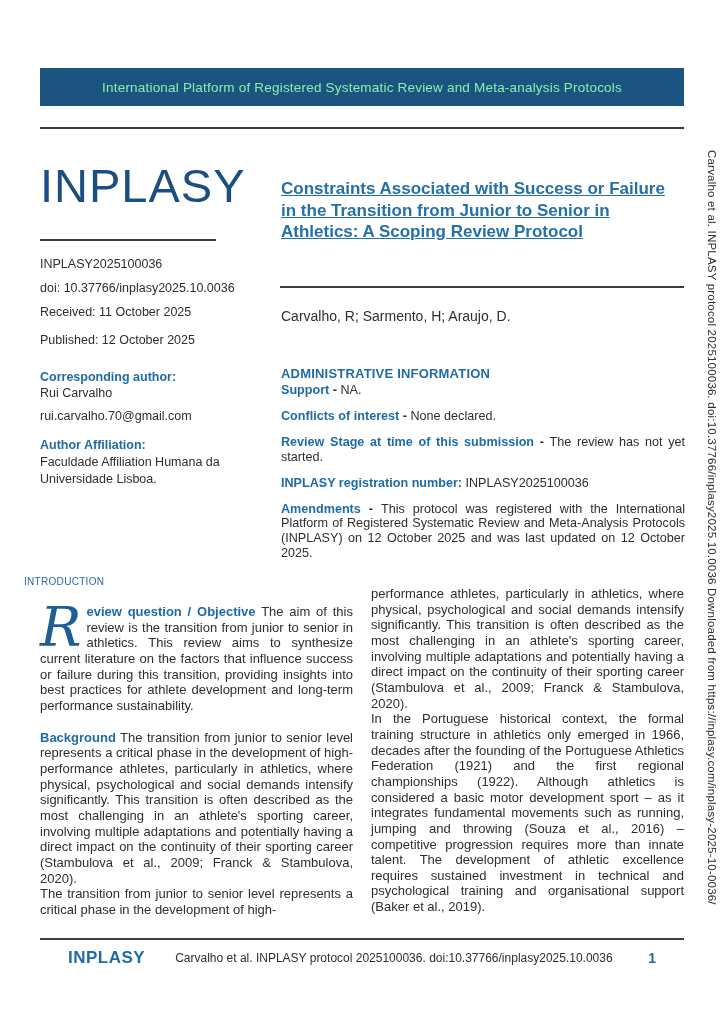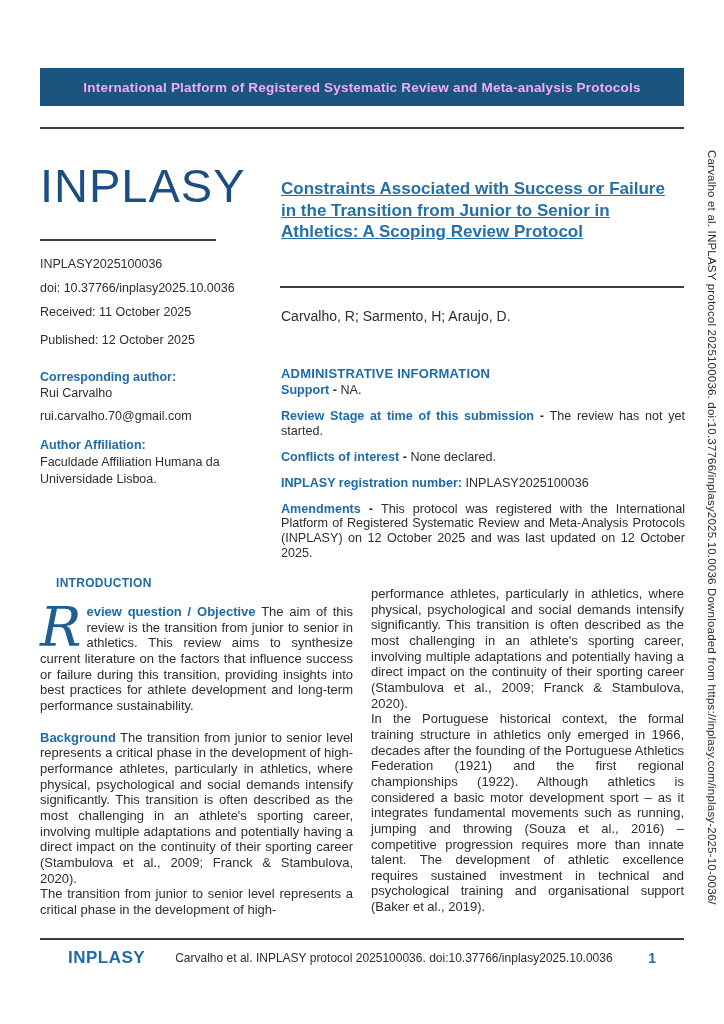--- a/index.html
+++ b/index.html
@@ -11,25 +11,24 @@
     margin: 0 auto;
     background: #ffffff;
     font-family: "Liberation Sans", sans-serif;
     color: #2e2e2e;
     overflow: hidden;
   }
   .banner {
     position: absolute;
     left: 40px; top: 68px; width: 644px; height: 38px;
     background: #1c5480;
-    color: #f0abfc;
+    color: #86efac;
     display: flex; align-items: center; justify-content: center;
     font-size: 13.5px;
     letter-spacing: 0.2px;
-    font-weight: bold;
   }
   .rule { position: absolute; background: #3d3d3d; height: 2px; }
   .rule-top    { left: 40px; top: 127px; width: 644px; }
   .rule-logo   { left: 40px; top: 239px; width: 176px; }
   .rule-title  { left: 280px; top: 286px; width: 404px; }
   .rule-footer { left: 40px; top: 938px; width: 644px; }
 
   .logo {
     position: absolute; left: 40px; top: 158px;
     font-size: 47px; color: #1c4f7f; letter-spacing: 1px;
@@ -61,22 +60,22 @@
     font-size: 12.6px; line-height: 1.18;
   }
   .admin-heading {
     color: #1f6ba8; font-weight: bold; font-size: 13px;
     margin-bottom: 2px; letter-spacing: 0.2px;
   }
   .admin p { margin-bottom: 11px; text-align: justify; }
   .admin .sep { font-weight: bold; }
 
   .intro-heading {
-    position: absolute; left: 56px; top: 576px;
-    color: #1f6ba8; font-weight: bold; font-size: 12px;
+    position: absolute; left: 24px; top: 576px;
+    color: #1f6ba8; font-weight: normal; font-size: 10px;
     letter-spacing: 0.3px;
   }
   .col {
     position: absolute; width: 313px;
     font-size: 13px; line-height: 1.205; text-align: justify;
     color: #2e2e2e;
   }
   .col-left  { left: 40px;  top: 604px; }
   .col-right { left: 371px; top: 586px; }
   .col p { margin: 0; }
@@ -142,22 +141,22 @@
     </div>
   </div>
 
   <div class="title">Constraints Associated with Success or Failure in the Transition from Junior to Senior in Athletics: A Scoping Review Protocol</div>
   <div class="rule rule-title"></div>
   <div class="authors">Carvalho, R; Sarmento, H; Araujo, D.</div>
 
   <div class="admin">
     <div class="admin-heading">ADMINISTRATIVE INFORMATION</div>
     <p><span class="blue-label">Support</span><span class="sep"> - </span><span>NA.</span></p>
+    <p><span class="blue-label">Conflicts of interest</span><span class="sep"> - </span><span>None declared.</span></p>
     <p><span class="blue-label">Review Stage at time of this submission</span><span class="sep"> - </span><span>The review has not yet started.</span></p>
-    <p><span class="blue-label">Conflicts of interest</span><span class="sep"> - </span><span>None declared.</span></p>
     <p><span class="blue-label">INPLASY registration number:</span><span class="sep"> </span><span>INPLASY2025100036</span></p>
     <p><span class="blue-label">Amendments</span><span class="sep"> - </span><span>This protocol was registered with the International Platform of Registered Systematic Review and Meta-Analysis Protocols (INPLASY) on 12 October 2025 and was last updated on 12 October 2025.</span></p>
   </div>
 
   <div class="intro-heading">INTRODUCTION</div>
 
   <div class="col col-left">
     <p>
       <span class="dropcap">R</span><span class="lead">eview question / Objective</span><span> The aim of this review is the transition from junior to senior in athletics. This review aims to synthesize current literature on the factors that influence success or failure during this transition, providing insights into best practices for athlete development and long-term performance sustainability.</span>
     </p>

